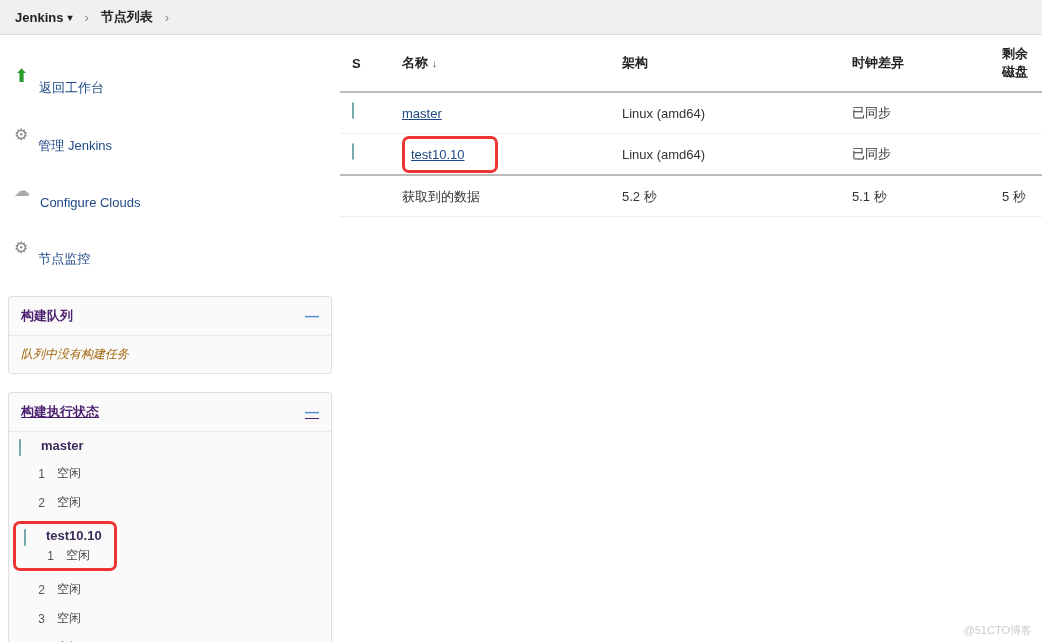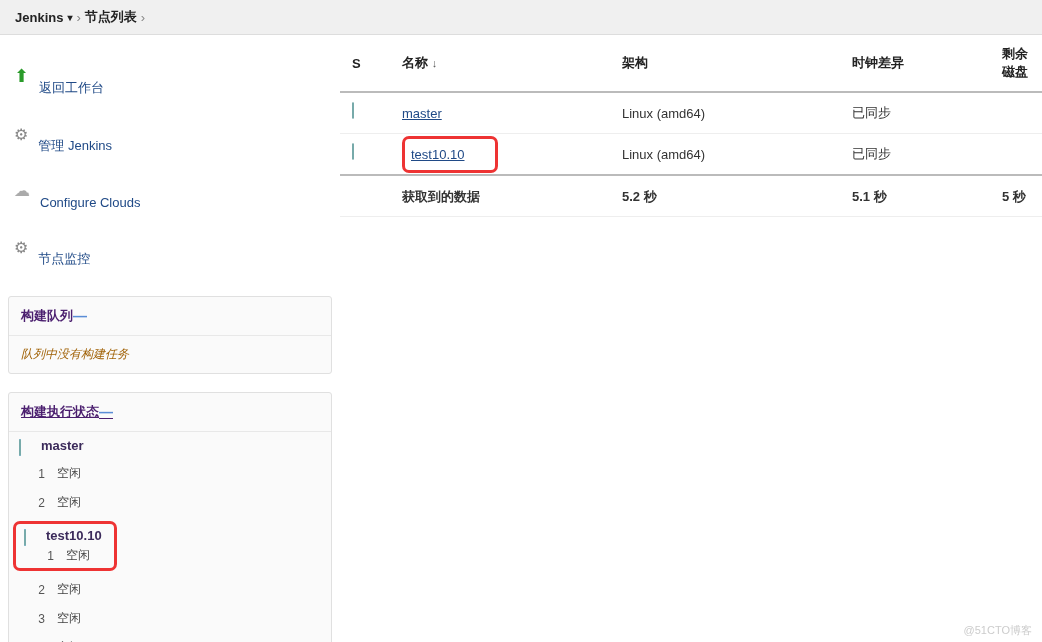--- a/index.html
+++ b/index.html
@@ -1,47 +1,47 @@
 <!DOCTYPE html>
 <html><head>
   <meta charset="utf-8">
   <style>
     * { box-sizing: border-box; margin: 0; padding: 0; }
     body { font-family: Arial, "Microsoft YaHei", sans-serif; font-size: 13px; color: #333; background: #fff; }
     
-    .breadcrumb { background: #f0f0f0; border-bottom: 1px solid #ddd; padding: 8px 15px; display: flex; align-items: center; }
+    .breadcrumb { background: #f0f0f0; border-bottom: 1px solid #ddd; padding: 8px 15px; display: flex; align-items: center; gap: 8px; }
     .breadcrumb-item { font-weight: bold; color: #222; display: flex; align-items: center; gap: 4px; }
     .breadcrumb-arrow { color: #888; margin: 0 4px; }
     .caret-down { font-size: 10px; }
     
     .main-layout { display: flex; }
     
     .sidebar { width: 340px; padding: 12px 8px; }
     .nav-list { list-style: none; margin-bottom: 20px; }
     .nav-item { display: flex; align-items: center; gap: 10px; padding: 8px 6px; cursor: pointer; }
     .nav-item a { color: #204a87; text-decoration: none; margin-top: 24px; }
     
     .panel { border: 1px solid #e0e0e0; border-radius: 3px; margin-bottom: 18px; background: #fafafa; }
-    .panel-header { display: flex; align-items: center; padding: 10px 12px; border-bottom: 1px solid #e8e8e8; font-weight: bold; color: #4b1f6f; }
+    .panel-header { display: flex; justify-content: space-between; align-items: center; padding: 10px 12px; border-bottom: 1px solid #e8e8e8; font-weight: bold; color: #4b1f6f; }
     .panel-header.link { text-decoration: underline; }
     .panel-body { padding: 10px 12px; font-size: 12px; color: #a16207; font-style: italic; }
     .collapse-icon { color: #5a8dd6; font-size: 14px; cursor: pointer; }
     
     .exec-node { display: flex; align-items: center; gap: 8px; padding: 6px 10px; font-weight: bold; color: #3b2a5a; }
     .exec-row { display: flex; align-items: center; gap: 12px; padding: 6px 22px; font-size: 12px; color: #444; }
     .exec-num { width: 14px; text-align: right; color: #555; }
     
     .highlight-box { border: 3px solid #e33; border-radius: 7px; padding: 2px 6px; }
     
     .content { flex: 1; padding: 0; }
     
     table.nodes { width: 100%; border-collapse: collapse; }
     table.nodes th { text-align: left; padding: 10px 12px; border-bottom: 2px solid #bbb; font-weight: bold; color: #222; background: #fff; }
     table.nodes td { padding: 10px 12px; border-bottom: 1px solid #eee; vertical-align: middle; }
-    table.nodes tr.footer td { border-top: 2px solid #bbb; font-weight: bold; padding-top: 12px; }
+    table.nodes tr.footer td { border-top: 2px solid #bbb; font-weight: normal; padding-top: 12px; }
     table.nodes a { color: #204a87; text-decoration: underline; }
     
     .computer-icon { display: inline-block; width: 22px; height: 20px; position: relative; }
     .computer-icon .screen { width: 20px; height: 14px; background: linear-gradient(#9fd0f0,#6fb8e6); border: 1px solid #7aa; border-radius: 2px; }
     .computer-icon .base { width: 14px; height: 3px; background: #aaa; margin: 1px auto 0; border-radius: 1px; }
     
     .mini-computer { display: inline-block; width: 14px; height: 12px; position: relative; }
     .mini-computer .s { width: 12px; height: 8px; background: #6fb8e6; border: 1px solid #7aa; border-radius: 1px; }
     .mini-computer .b { width: 8px; height: 2px; background: #aaa; margin: 1px auto 0; }
     

